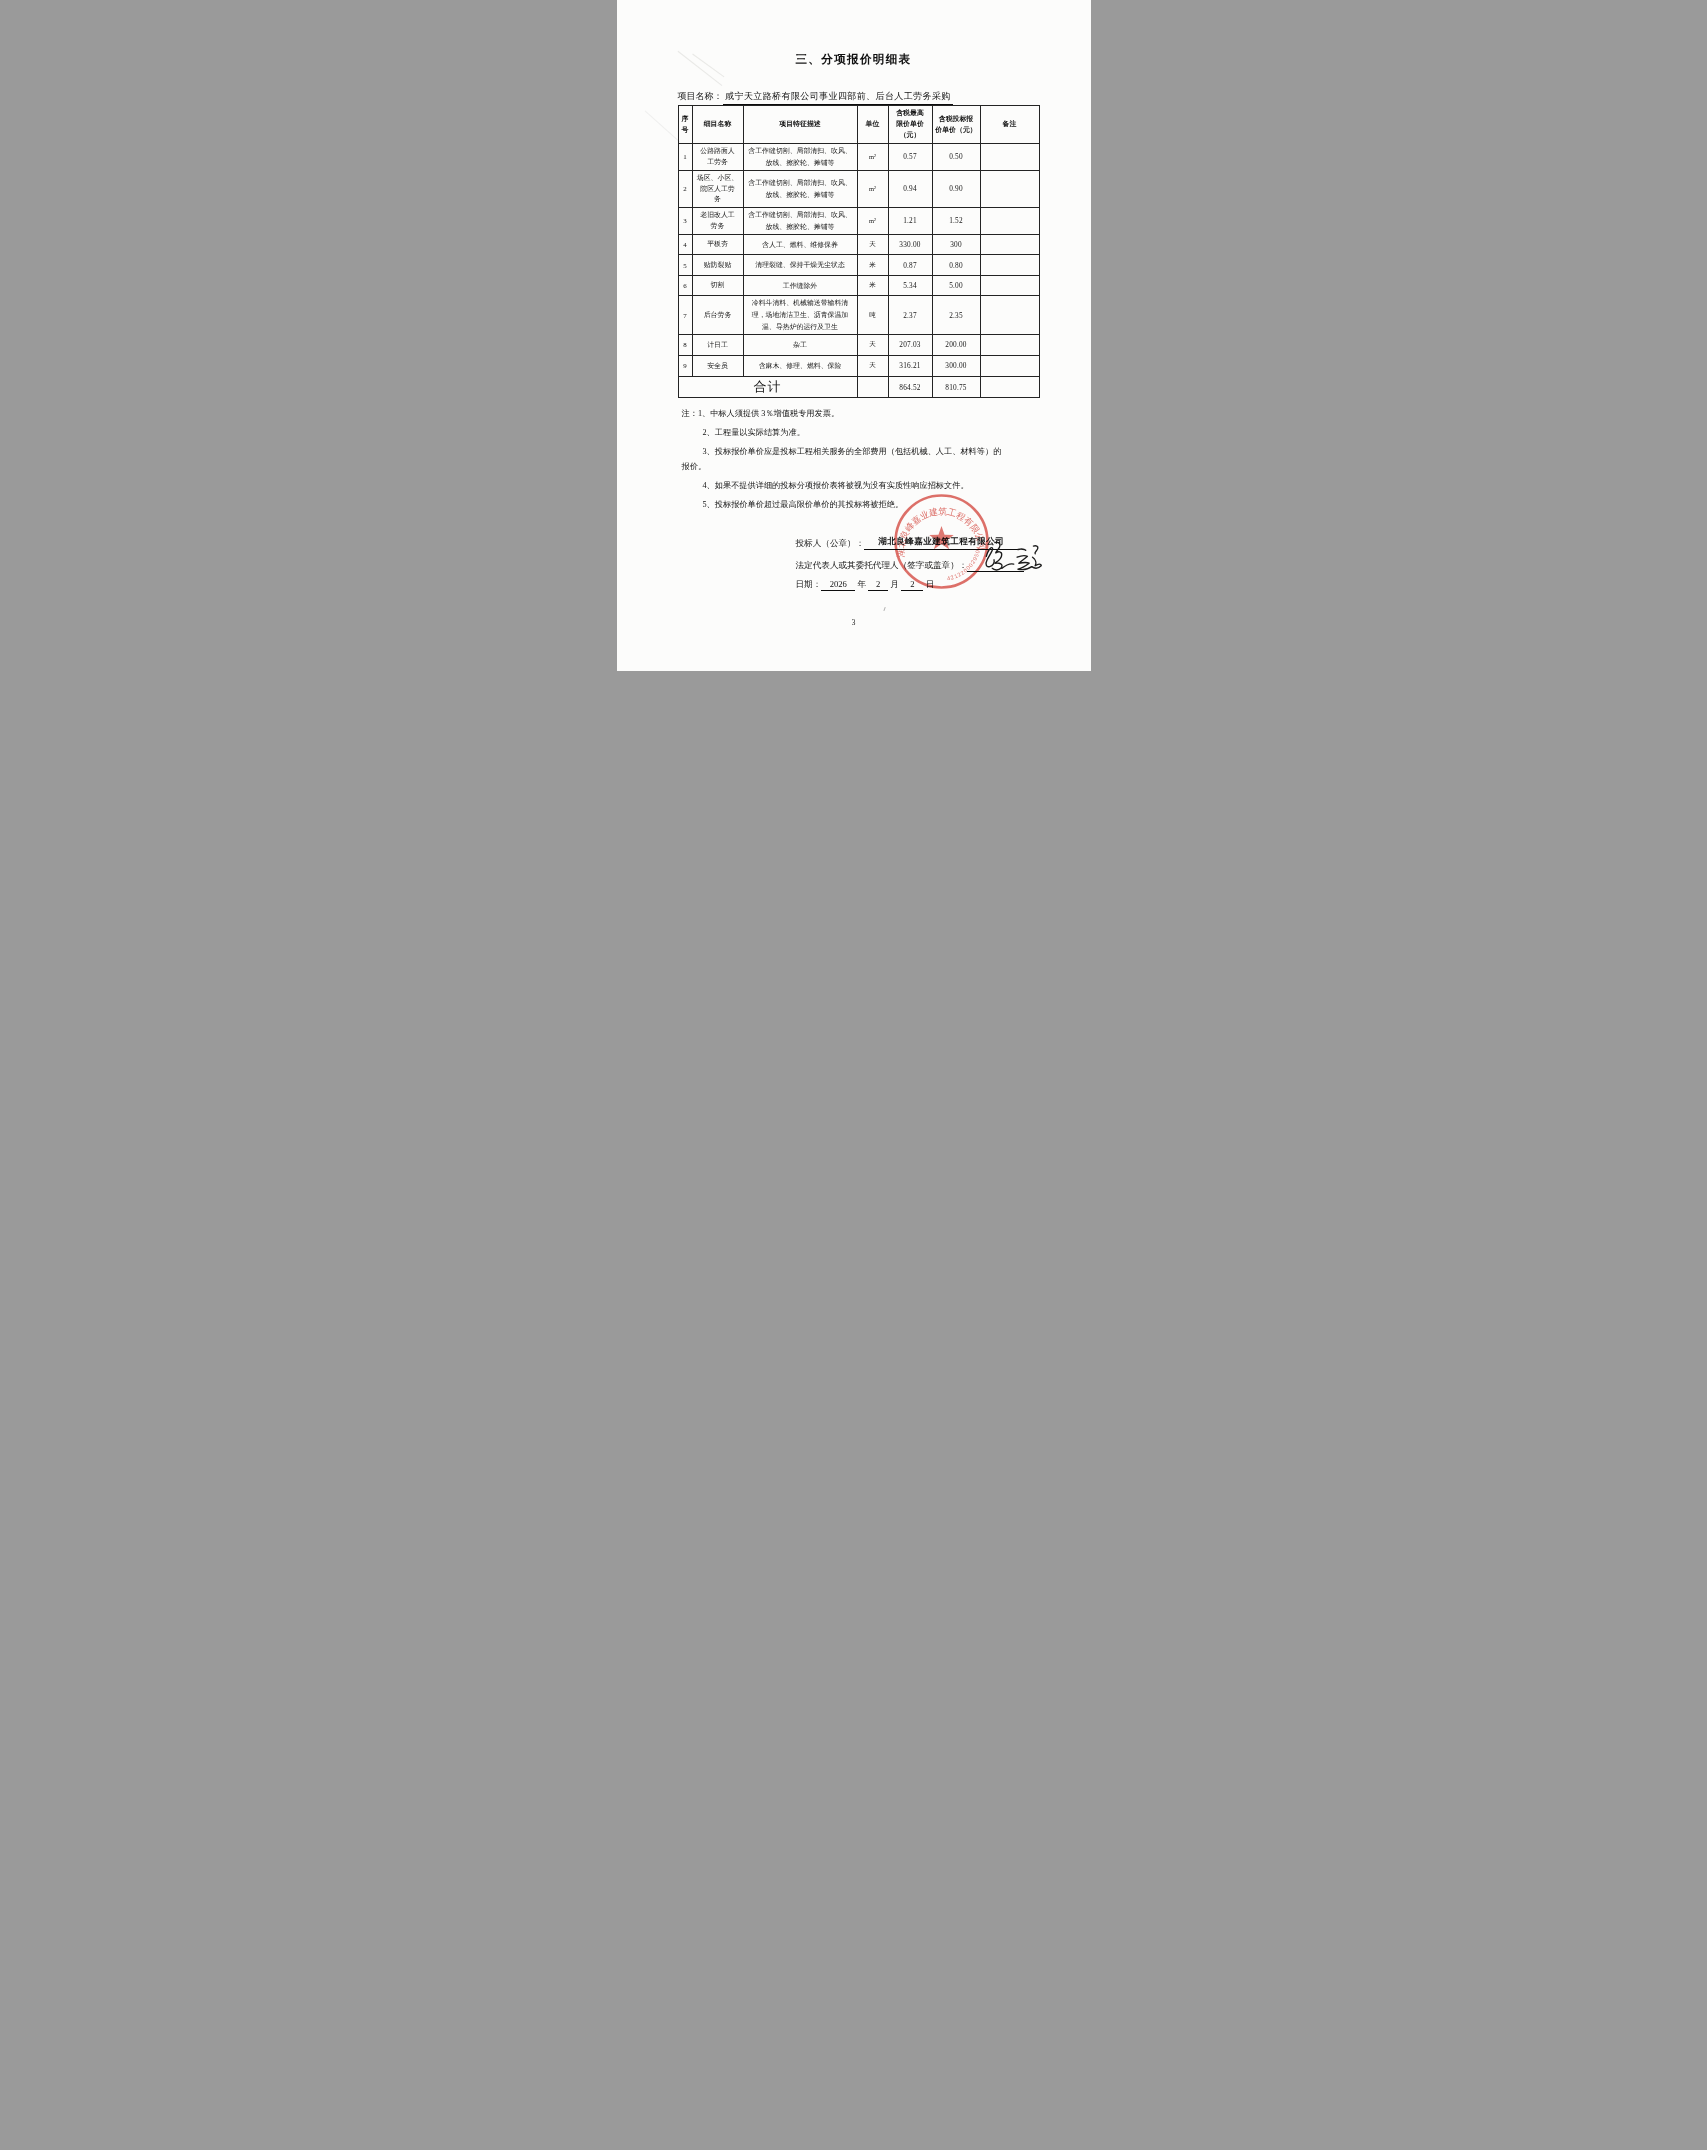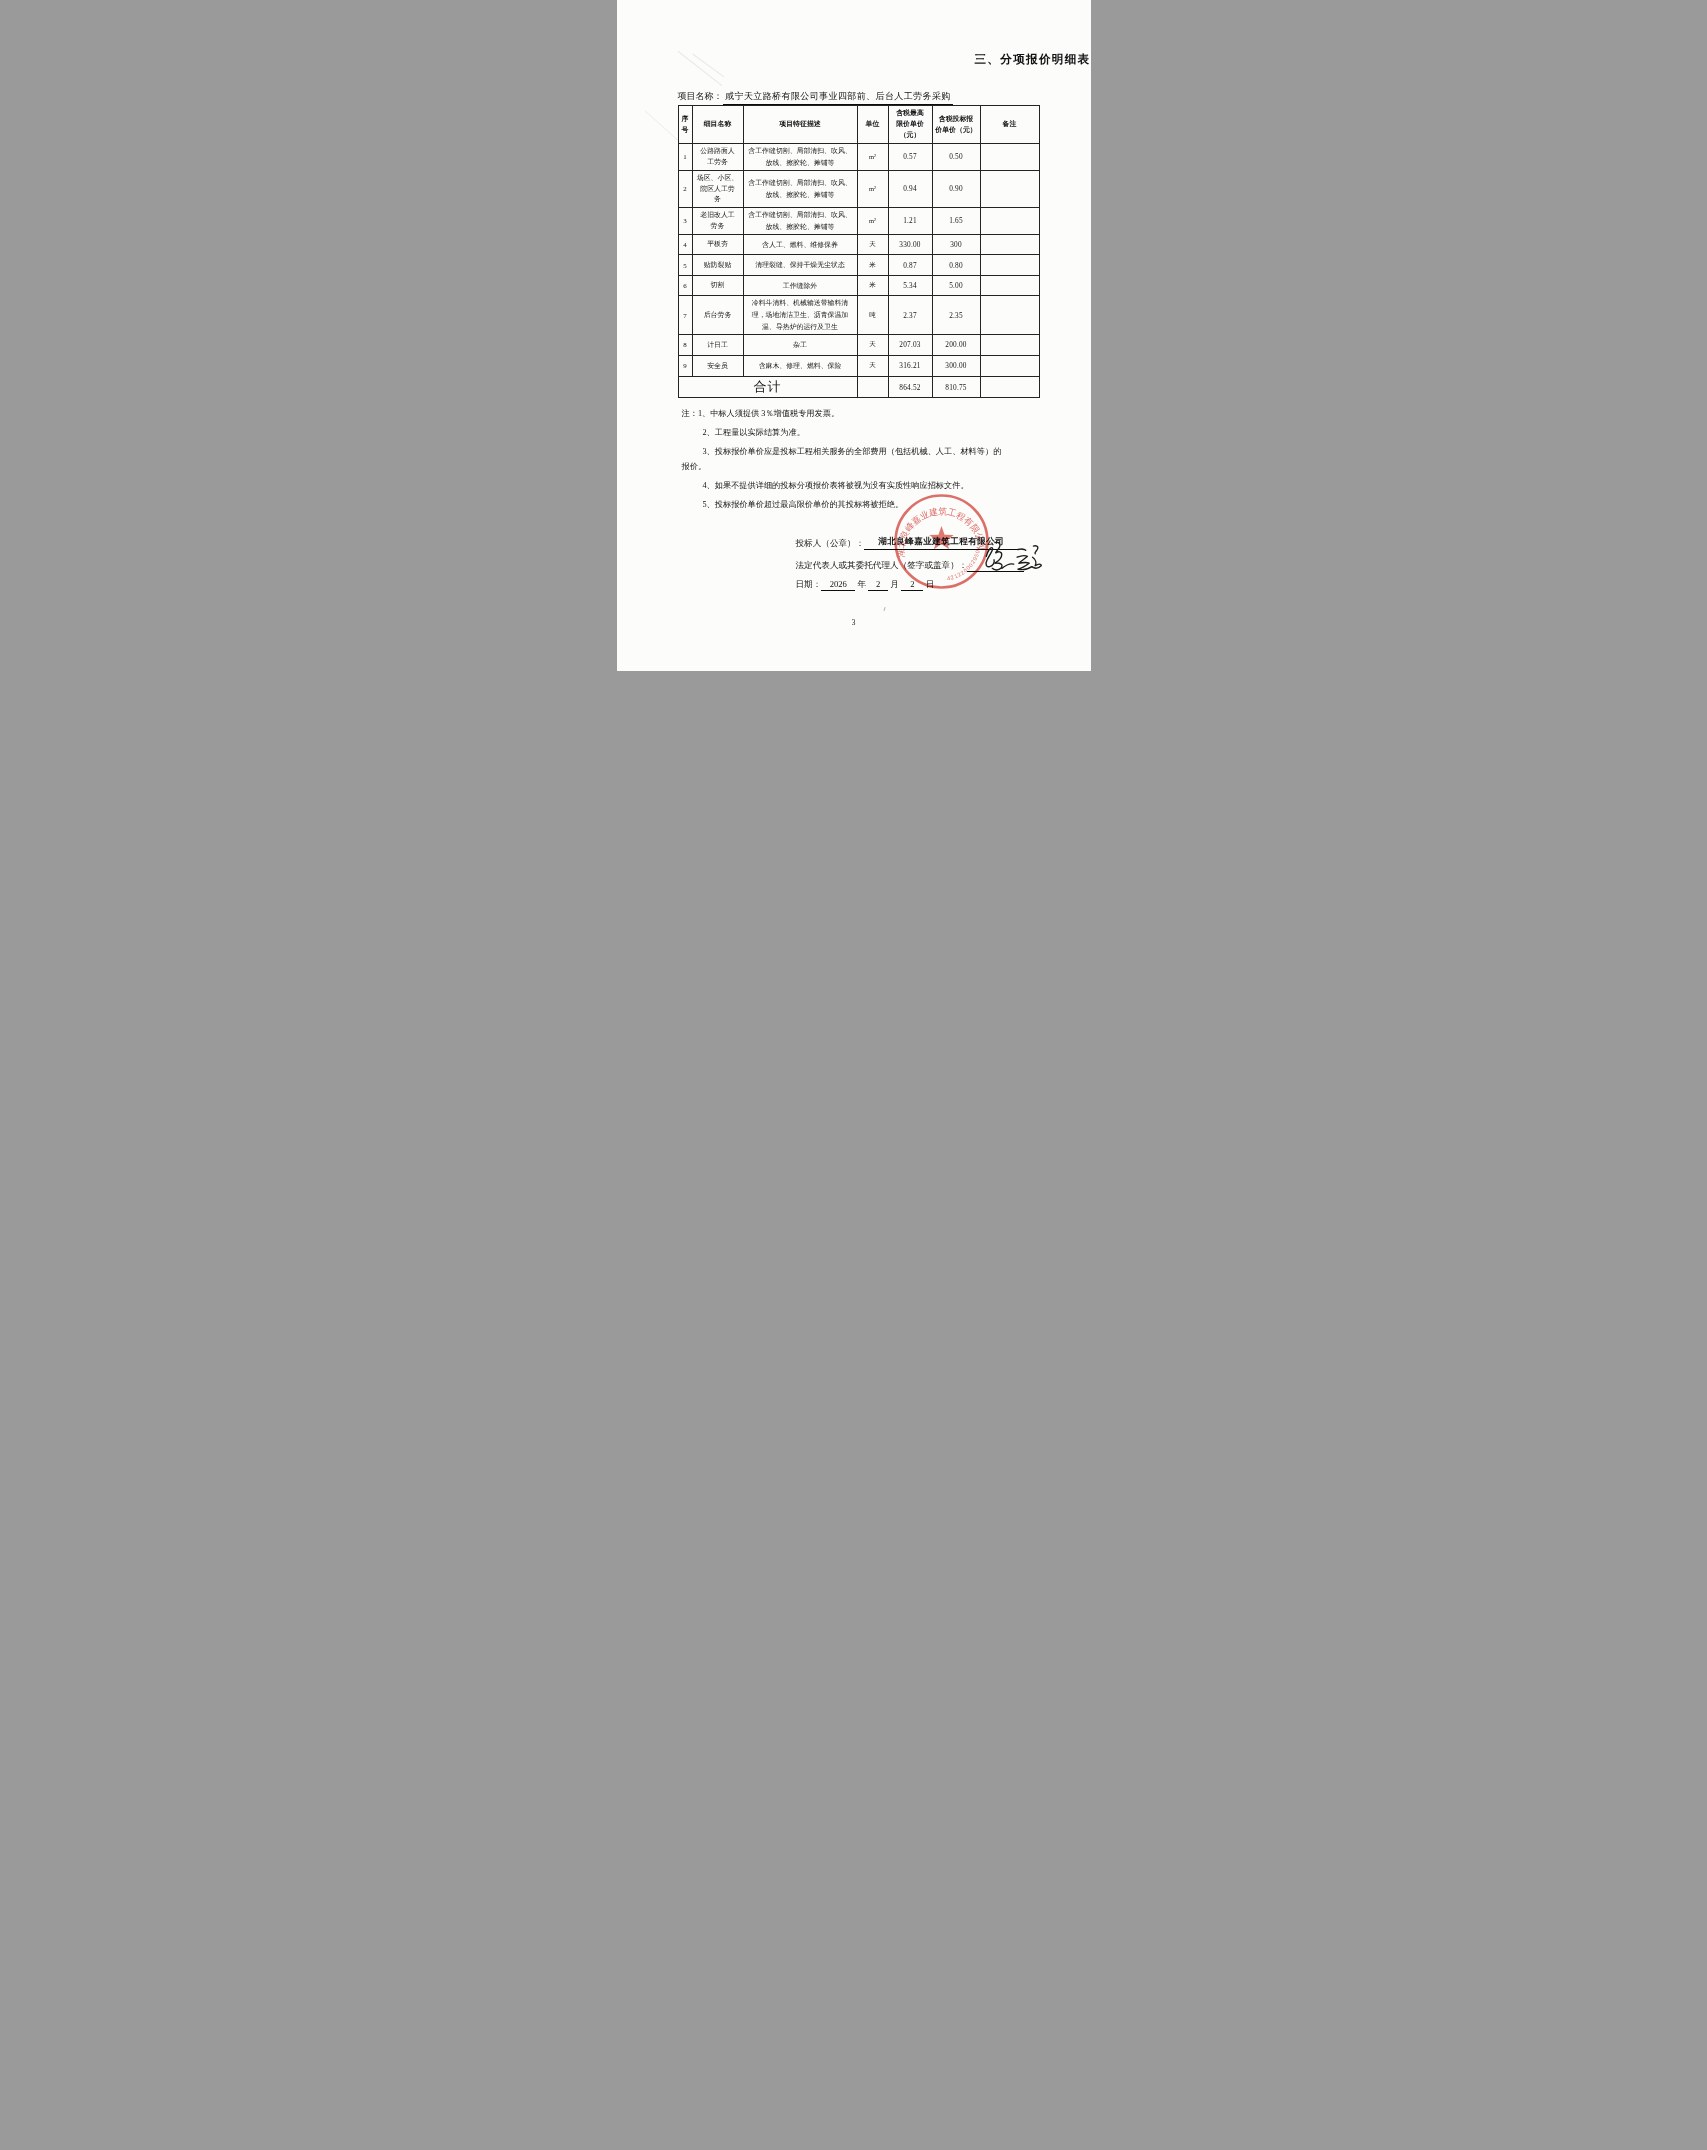--- a/index.html
+++ b/index.html
@@ -15,21 +15,21 @@
   }
   
   .artifact { position:absolute; background:#d8d8d6; opacity:.55; pointer-events:none; }
   .a1 { left:55px; top:68px; width:56px; height:0.9px; transform:rotate(38deg); }
   .a2 { left:72px; top:65px; width:39px; height:0.4px; transform:rotate(36deg); }
   .a3 { left:22.4px;  top:126px; width:47px; height:0.9px; transform:rotate(42deg); opacity:.35; }
   .a4 { left:267px; top:607px; width:1.3px; height:4.3px; transform:rotate(20deg); background:#9b9b9b; opacity:.8;}
 
   .doc-title {
     position:absolute; top:52px; left:0; width:100%;
-    text-align:right;
+    text-align:center;
     font-family:"Liberation Sans", sans-serif;
     font-size:11.6px; font-weight:bold; letter-spacing:1.3px;
     color:#111;
   }
   .project-line {
     position:absolute; top:90px; left:61px;
     font-size:9px; font-weight:normal; white-space:nowrap;
   }
   .project-name {
     display:inline-block;
@@ -176,21 +176,21 @@
         <td></td>
       </tr>
       <tr class="rh-c">
         <td>3</td>
         <td class="name pre">老旧改人工
 劳务</td>
         <td class="desc pre">含工作缝切割、局部清扫、吹风、
 放线、擦胶轮、摊铺等</td>
         <td class="unit">m²</td>
         <td class="num">1.21</td>
-        <td class="num">1.65</td>
+        <td class="num">1.52</td>
         <td></td>
       </tr>
       <tr class="rh-d">
         <td>4</td>
         <td class="name">平板夯</td>
         <td class="desc">含人工、燃料、维修保养</td>
         <td class="unit">天</td>
         <td class="num">330.00</td>
         <td class="num">300</td>
         <td></td>

